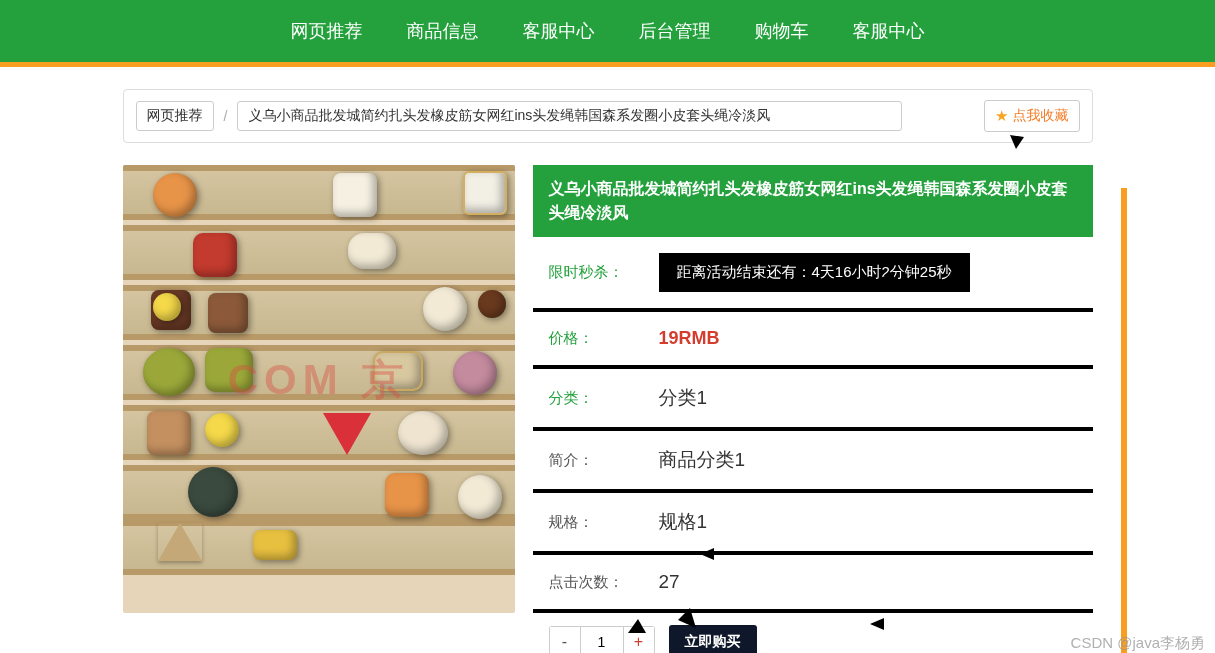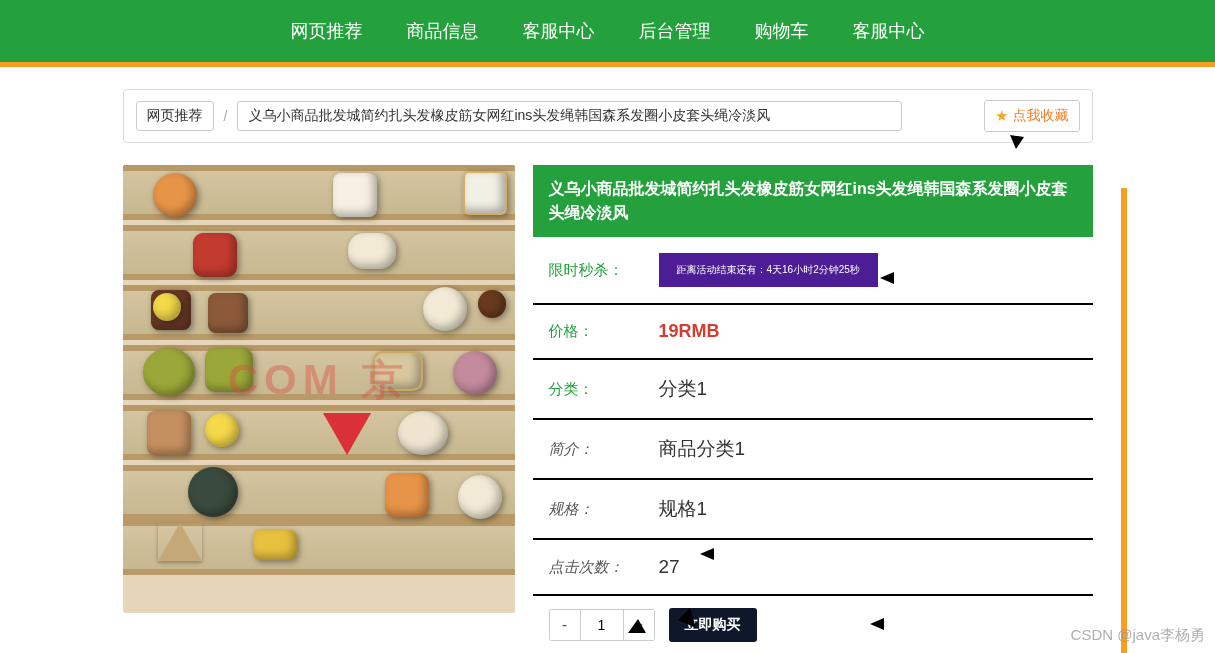--- a/index.html
+++ b/index.html
@@ -23,41 +23,41 @@
     .main-row { display: flex; gap: 18px; margin-top: 22px; position: relative; }
     
     .product-img { width: 392px; height: 448px; background: #e6d5b8; position: relative; overflow: hidden; border-radius: 2px; flex-shrink: 0; }
     .fake-band { position: absolute; left: 0; right: 0; height: 55px; border-top: 6px solid #b89968; border-bottom: 6px solid #b89968; background: linear-gradient(#d4c4a0, #c8b890); }
     .bead { position: absolute; width: 44px; height: 44px; border-radius: 50%; box-shadow: inset -4px -4px 8px rgba(0,0,0,0.3), 2px 2px 6px rgba(0,0,0,0.4); }
     .watermark { position: absolute; top: 48%; left: 50%; transform: translate(-50%, -50%); color: rgba(214,76,65,0.4); font-size: 42px; font-weight: bold; letter-spacing: 6px; pointer-events: none; }
     
     .detail-panel { flex: 1; position: relative; min-width: 0; }
     .panel-title { background: #24a13d; color: #fff; padding: 12px 16px; font-size: 16px; font-weight: bold; line-height: 1.5; }
     
-    .info-row { display: flex; align-items: center; padding: 16px 16px; border-bottom: 2px solid #000000; }
+    .info-row { display: flex; align-items: center; padding: 16px 16px; border-bottom: 4px solid #000000; }
     .info-row:last-of-type { border-bottom: none; }
     .info-label { width: 110px; color: #24a13d; font-size: 15px; }
-    .info-label.gray { color: #555; font-style: italic; }
+    .info-label.gray { color: #555; }
     .info-val { color: #333; font-size: 19px; }
     .price-val { color: #d43c2e; font-weight: bold; font-size: 18px; }
     
-    .countdown { background: #4c1d95; color: #fff; padding: 10px 18px; font-size: 10px; display: inline-block; }
+    .countdown { background: #000000; color: #fff; padding: 10px 18px; font-size: 15px; display: inline-block; }
     
     .action-row { display: flex; align-items: center; gap: 14px; padding: 12px 16px; }
     .qty-wrap { display: flex; border-radius: 3px; overflow: hidden; }
     .qty-btn { width: 32px; height: 32px; border: 1px solid #ccc; background: #fff; cursor: pointer; font-size: 16px; color: #555; }
     .qty-btn.plus { color: #d43c2e; }
     .qty-input { width: 42px; height: 32px; border: 1px solid #ccc; border-left: none; border-right: none; text-align: center; font-size: 14px; }
     .act-btn { padding: 8px 16px; border: none; border-radius: 3px; color: #fff; font-size: 14px; cursor: pointer; }
     .act-add { background: #24a13d; }
     .act-buy { background: #0f172a; font-weight: bold; }
     
     .arrow { position: absolute; z-index: 50; pointer-events: none; }
     
-    .watermark-text { position: fixed; bottom: 8px; right: 10px; color: rgba(150,150,150,0.75); font-size: 15px; z-index: 100; pointer-events: none; }
+    .watermark-text { position: fixed; bottom: 0; right: 10px; color: rgba(150,150,150,0.75); font-size: 15px; z-index: 100; pointer-events: none; }
     
     .right-border { position: absolute; top: 188px; right: 88px; width: 6px; height: 470px; background: #f99e21; z-index: 1; }
   </style>
 </head>
 <body>
 
 <div class="top-nav">
   <a href="#">网页推荐</a>
   <a href="#">商品信息</a>
   <a href="#">客服中心</a>

